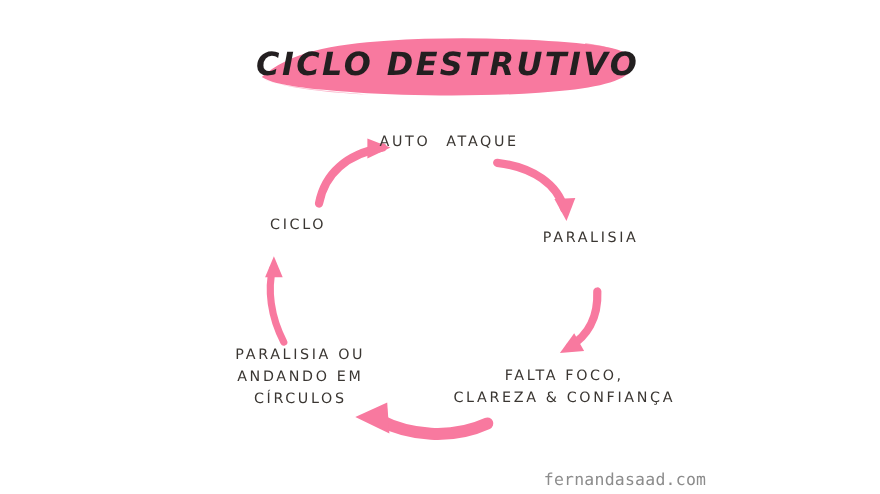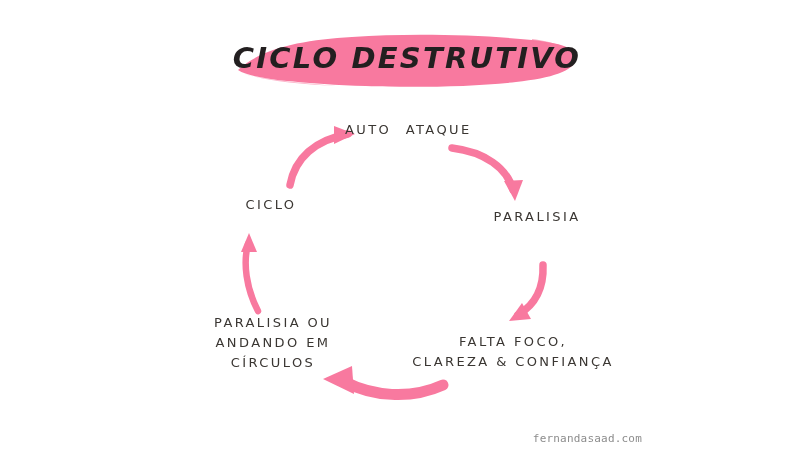--- a/index.html
+++ b/index.html
@@ -114,21 +114,21 @@
   #node-falta-foco       { left: 388px; top: 332px; width: 250px; }
   #node-paralisia        { left: 196px; top: 313px; width: 154px; }
   #node-culpa            { left: 216px; top: 195px; width: 110px; }
 
   
   #watermark {
     position: absolute;
     right: 6px;
     bottom: 4px;
     font-family: "DejaVu Sans Mono", monospace;
-    font-size: 11px;
+    font-size: 15px;
     letter-spacing: 0.2px;
     color: #8c8c8c;
     white-space: nowrap;
   }
 </style>
 </head>
 <body>
 
 <div id="canvas">
 

